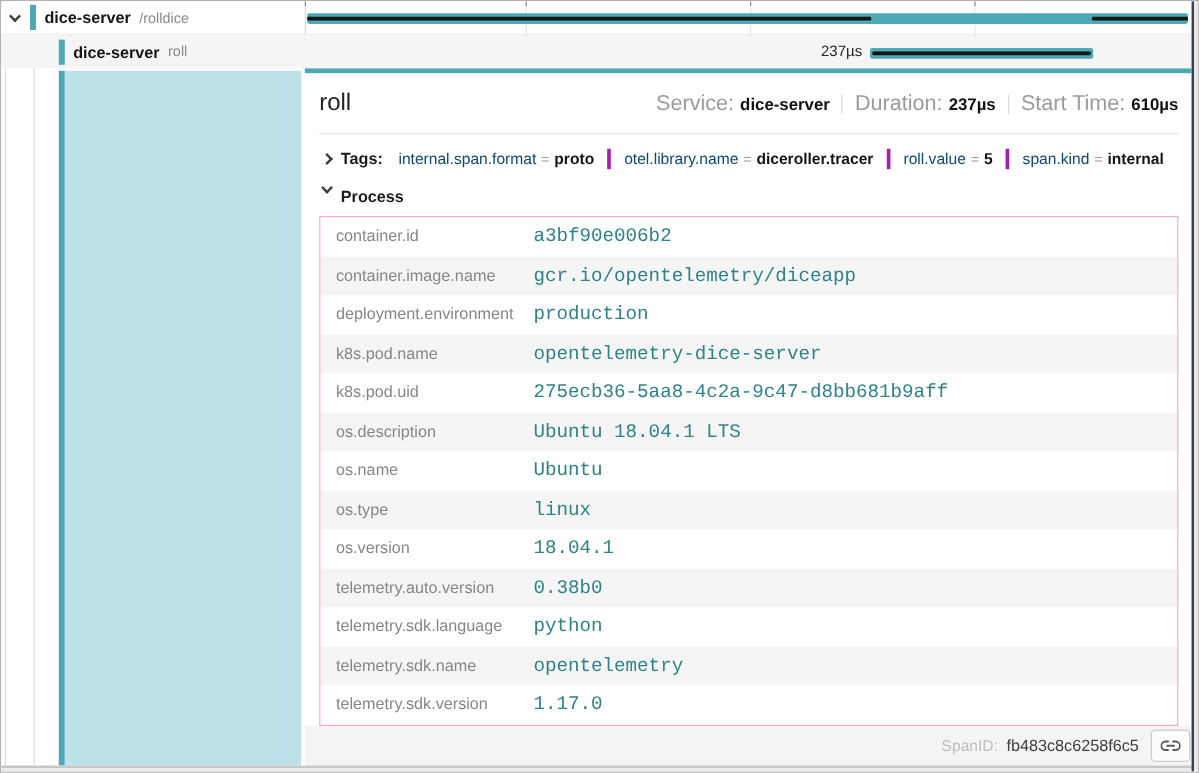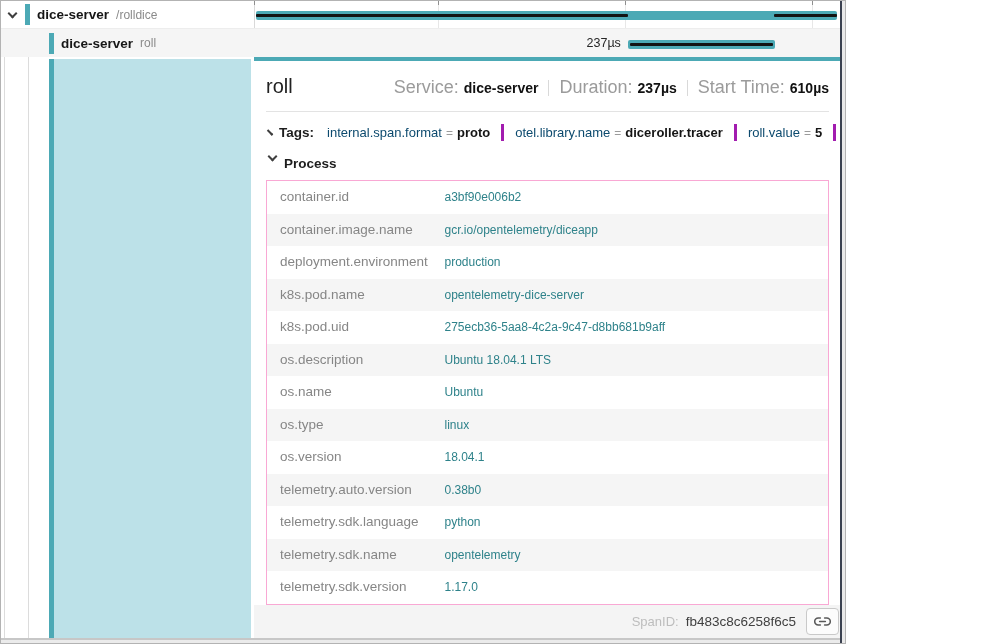--- a/index.html
+++ b/index.html
@@ -3,21 +3,21 @@
 <meta charset="utf-8">
 <style>
   :root{
     --teal:#4CA9B5;
     --teal-light:#BCE1E8;
     --val-teal:#2E828A;
   }
   *{margin:0;padding:0;box-sizing:border-box;}
   body{background:#fff;font-family:"Liberation Sans", sans-serif;}
   .window{
-    position:relative;width:846px;height:644px;overflow:hidden;background:#fff;
+    position:relative;width:999px;height:644px;overflow:hidden;background:#fff;
     border:1px solid #b3b3b3;
   }
   
   .chrome-right{position:absolute;top:0;right:0;width:5px;height:100%;background:#e9e9e9;border-left:2px solid #3a4150;z-index:60;}
   .chrome-bottom{position:absolute;left:0;bottom:0;width:100%;height:5px;background:#ebebeb;border-top:2px solid #c7c7c7;z-index:59;}
 
   
   .span-rows{position:absolute;top:0;left:0;right:5px;height:56px;background:#fff;z-index:5;}
   .grid-v{position:absolute;top:0;bottom:0;width:1px;background:#e7e7e7;}
   .grid-col{position:absolute;top:0;bottom:0;width:1px;background:#d9d9d9;}
@@ -66,21 +66,21 @@
   .tag-item{display:flex;align-items:center;padding:1px 11px;font-size:13px;white-space:nowrap;}
   .tag-item + .tag-item{border-left:3px solid #a21caf;}
   .tag-key{color:#0c4a6e;}
   .tag-eq{color:#9b9b9b;font-size:12px;padding:0 4px;}
   .tag-val{color:#151515;font-weight:bold;}
   .process-row{display:flex;align-items:flex-start;margin-top:15px;cursor:pointer;}
   .kv-table{width:100%;border:1px solid #f9a8d4;border-collapse:collapse;margin-top:9px;}
   .kv-table tr.odd{background:#f5f5f5;}
   .kv-table td{vertical-align:middle;line-height:16.5px;}
   td.pk{width:178px;padding:8px 0 8px 13px;color:#868686;font-size:13.5px;}
-  td.pv{padding:8px 10px 8px 0;font-family:Liberation Sans, sans-serif;font-size:12px;color:var(--val-teal);}
+  td.pv{padding:8px 10px 8px 0;font-family:Liberation Mono, monospace;font-size:16px;color:var(--val-teal);}
   .detail-footer{margin-top:auto;height:38px;background:#f4f4f4;display:flex;align-items:center;justify-content:flex-end;gap:7px;padding-right:1px;}
   .spanid-label{font-size:13px;color:#bdbdbd;}
   .spanid-val{font-size:13.5px;color:#404040;}
   .link-btn{width:33px;height:27px;border:1px solid #c9c9c9;border-radius:4px;background:#fcfcfc;display:flex;align-items:center;justify-content:center;cursor:pointer;margin-left:3px;}
 </style>
 </head>
 <body>
 
 <div class="window">
 

